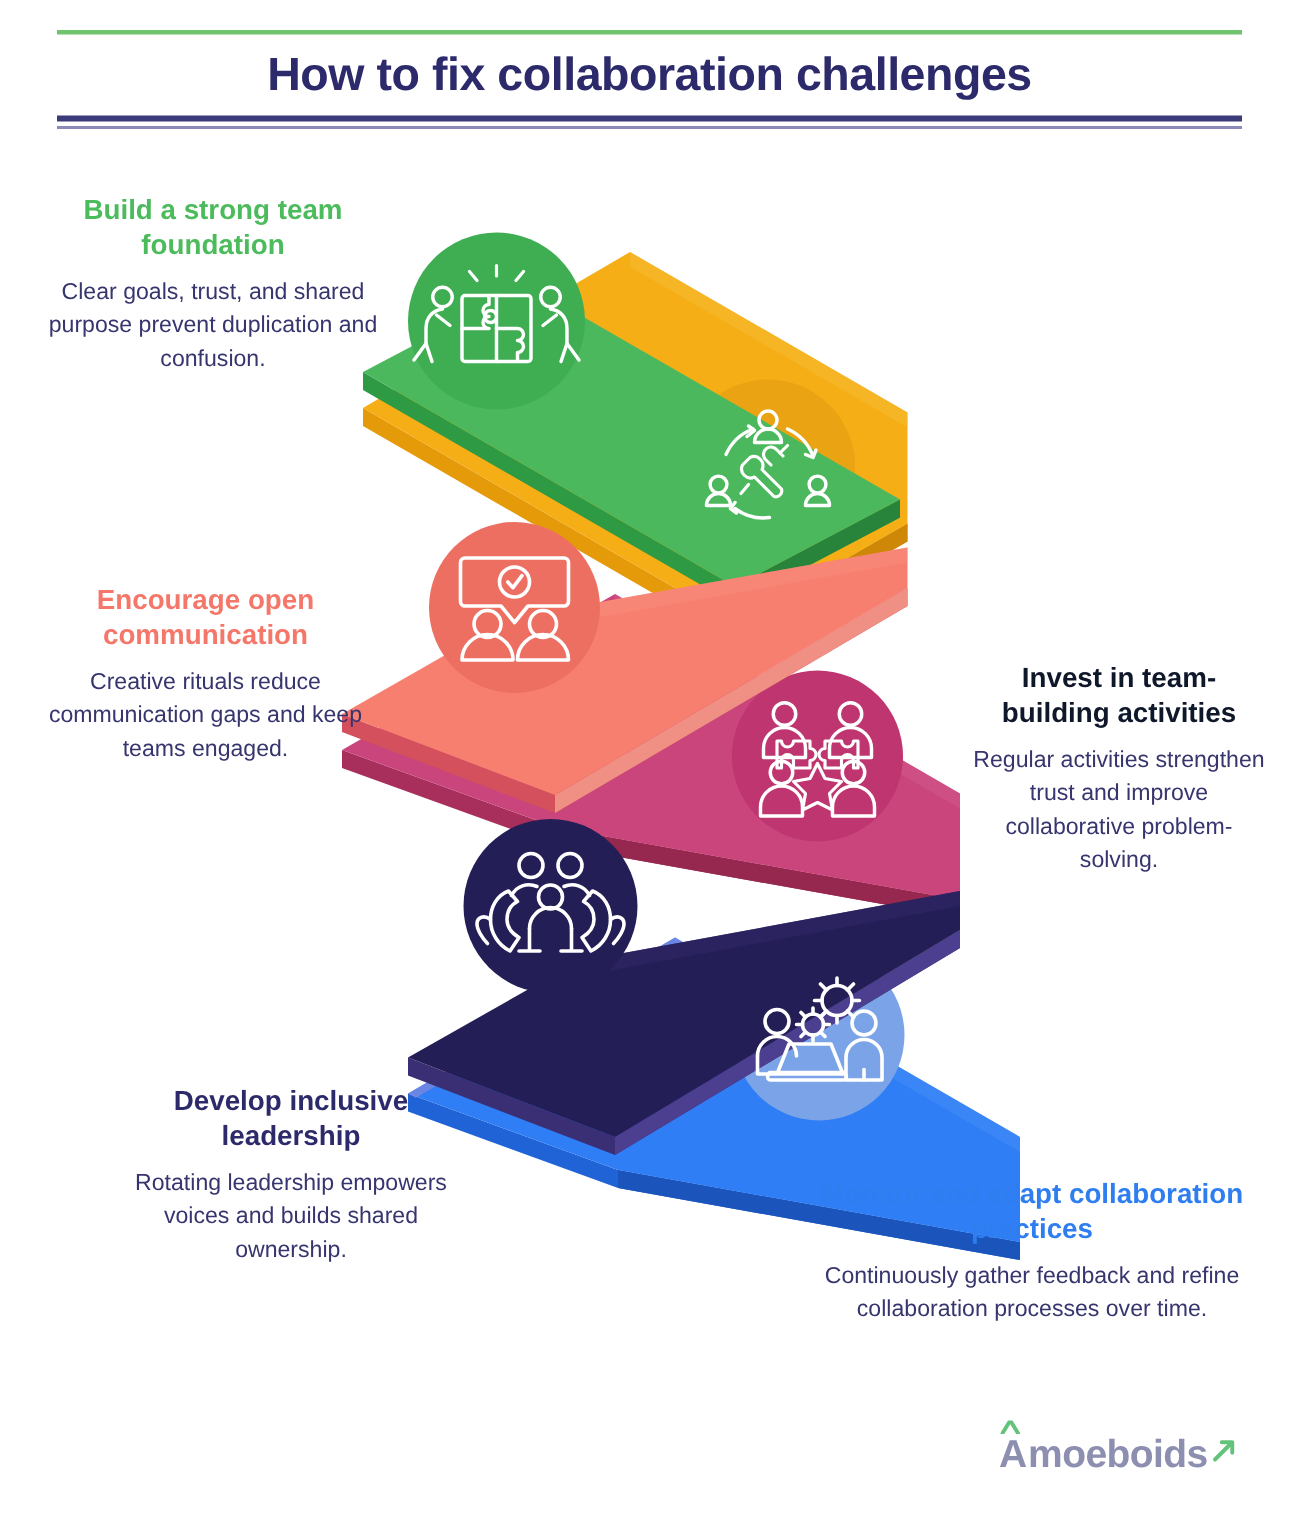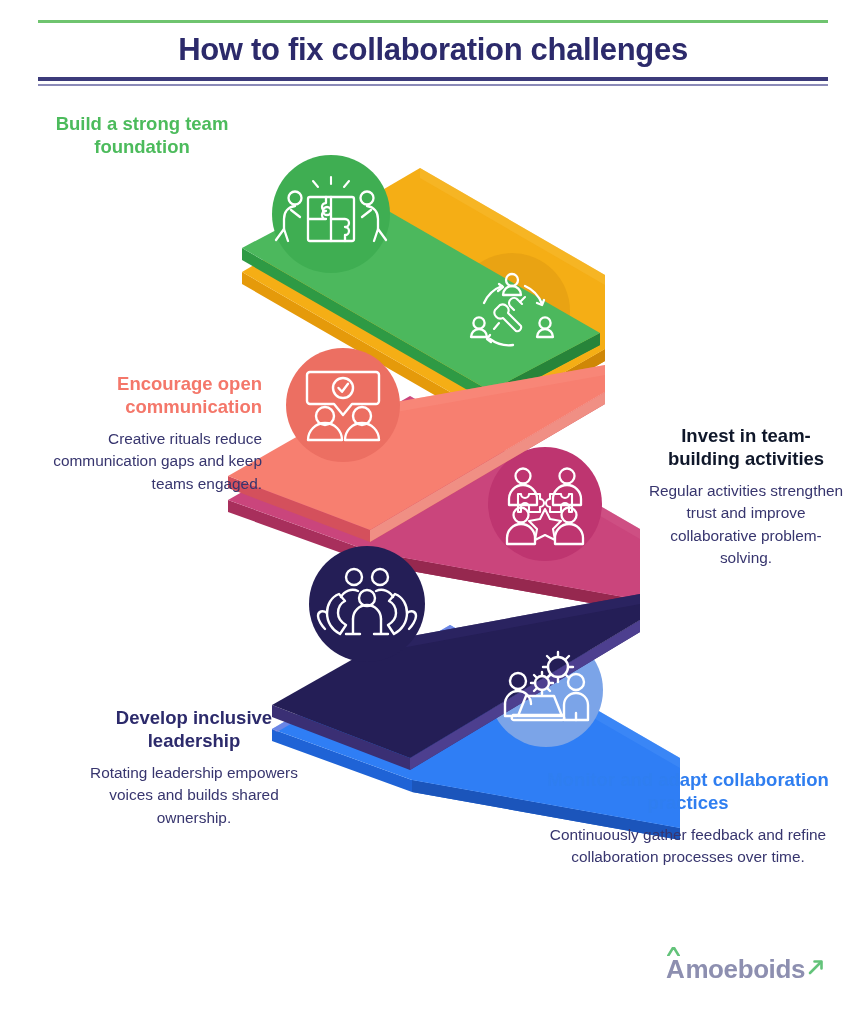--- a/index.html
+++ b/index.html
@@ -36,33 +36,33 @@
     position: absolute; left: 38px; top: 84px;
     width: 790px; height: 2px;
     background: #8b8ab8;
   }
 
   
   #stage { position: absolute; left: 0; top: 0; width: 866px; height: 1024px; }
   #stage svg { position: absolute; left: 0; top: 0; }
 
   
-  .block { position: absolute; }
+  .block { position: absolute; margin-top: 16px; }
   .block h3 {
     font-size: 18.5px; font-weight: 700; line-height: 1.26;
     margin-bottom: 9px;
   }
   .block p {
     font-size: 15.4px; line-height: 1.46; color: #37356e; font-weight: 400;
   }
   .t-center { text-align: center; }
 
   .b1 { left: 14px;  top: 112px; width: 256px; }
   .b2 { left: 596px; top: 180px; width: 248px; }
-  .b3 { left: 12px;  top: 372px; width: 250px; text-align: right; }
+  .b3 { left: 12px;  top: 372px; width: 250px; }
   .b4 { left: 648px; top: 424px; width: 196px; }
   .b5 { left: 70px;  top: 706px; width: 248px; }
   .b6 { left: 540px; top: 768px; width: 296px; }
 
   
   .logo {
     position: absolute; left: 666px; top: 956px;
     display: flex; align-items: center; gap: 1px;
   }
   .logo-text {
@@ -260,20 +260,21 @@
 
       <circle cx="30" cy="-8" r="8"></circle>
       <path d="M18,15 a12,12 0 0 1 24,0 v15 h-24 z"></path>
       <path d="M30,23 v7"></path>
     </g>
   </svg>
   </div>
 
   <div class="block b1 t-center">
     <h3 style="color:#4cbb5c">Build a strong team foundation</h3>
+    <p>Clear goals, trust, and shared purpose prevent duplication and confusion.</p>
   </div>
 
 
   <div class="block b3 t-center">
     <h3 style="color:#f4776a">Encourage open communication</h3>
     <p>Creative rituals reduce communication gaps and keep teams engaged.</p>
   </div>
 
   <div class="block b4 t-center">
     <h3 style="color:#0f172a">Invest in team-building activities</h3>

